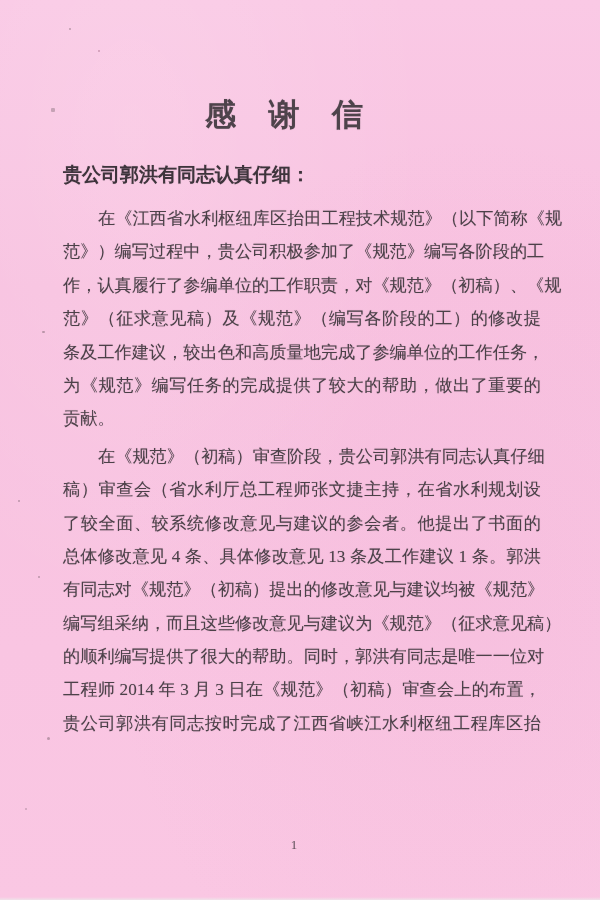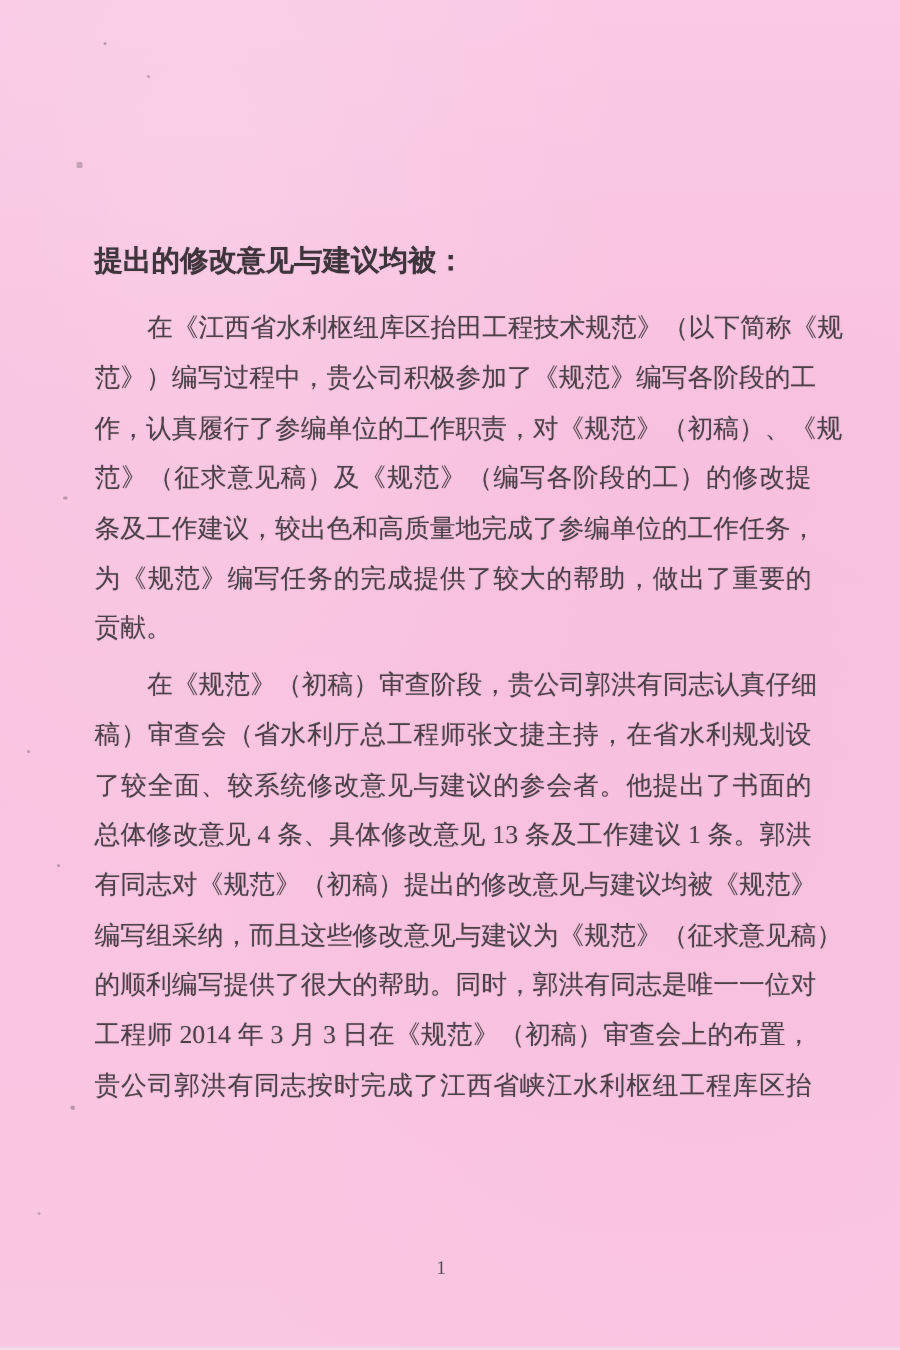--- a/index.html
+++ b/index.html
@@ -76,22 +76,23 @@
   .speck.s5{left:18px;top:500px;}
   .speck.s6{left:38px;top:576px;}
   .speck.s7{left:47px;top:737px;width:3px;height:3px;}
   .speck.s8{left:25px;top:808px;background:rgba(110,90,100,0.35);}
 </style>
 </head>
 <body>
 
 <div class="page">
 
+  <h1 class="title">感 谢 信</h1>
 
-  <div class="salutation">提出的修改意见与建议均被：</div>
+  <div class="salutation">贵公司郭洪有同志认真仔细：</div>
 
   <div class="letter-body">
       <div class="para">
         <div class="line indent">在《江西省水利枢纽库区抬田工程技术规范》（以下简称《规</div>
         <div class="line">范》）编写过程中，贵公司积极参加了《规范》编写各阶段的工</div>
         <div class="line">作，认真履行了参编单位的工作职责，对《规范》（初稿）、《规</div>
         <div class="line">范》（征求意见稿）及《规范》（编写各阶段的工）的修改提</div>
         <div class="line">条及工作建议，较出色和高质量地完成了参编单位的工作任务，</div>
         <div class="line">为《规范》编写任务的完成提供了较大的帮助，做出了重要的</div>
         <div class="line short">贡献。</div>

